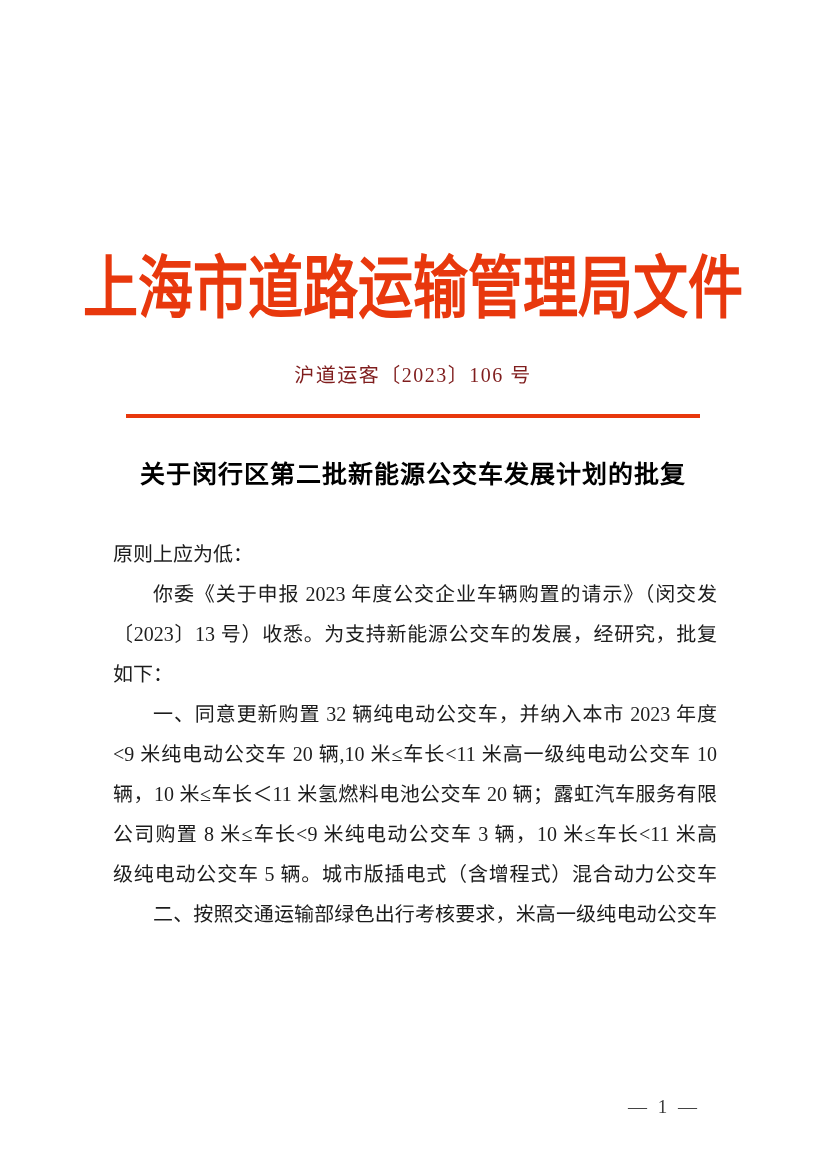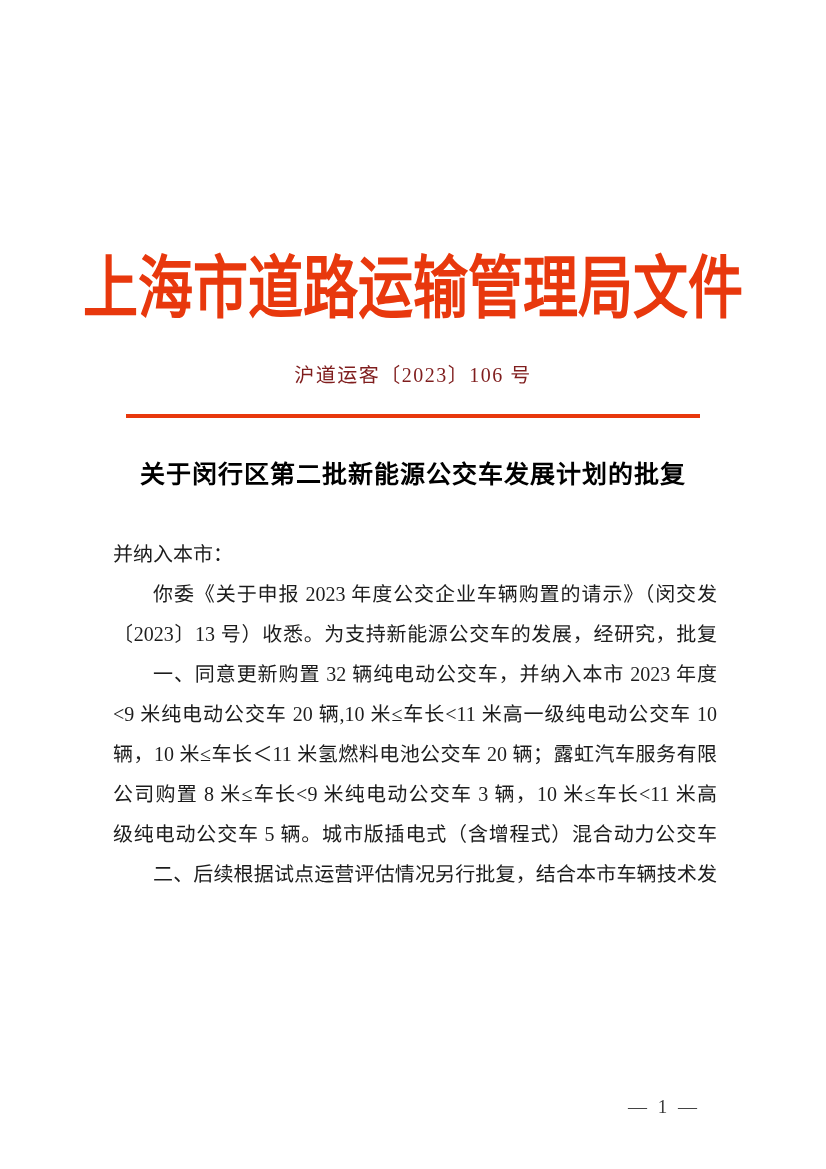--- a/index.html
+++ b/index.html
@@ -98,28 +98,29 @@
 
   <div class="agency-title" style="color: rgb(232, 56, 13);">上海市道路运输管理局文件</div>
 
   <div class="doc-number">沪道运客〔2023〕106 号</div>
 
   <div class="red-line" style="background: rgb(232, 56, 13);"></div>
 
   <h1 class="doc-title">关于闵行区第二批新能源公交车发展计划的批复</h1>
 
   <div class="body-block">
-    <div class="body-line">并纳入本市：</div>
+    <div class="body-line">原则上应为低：</div>
     <div id="paragraphs">
         <div class="body-line indent fill">你委《关于申报 2023 年度公交企业车辆购置的请示》（闵交发</div>
         <div class="body-line fill">〔2023〕13 号）收悉。为支持新能源公交车的发展，经研究，批复</div>
+        <div class="body-line">如下：</div>
         <div class="body-line indent fill">一、同意更新购置 32 辆纯电动公交车，并纳入本市 2023 年度</div>
         <div class="body-line fill">&lt;9 米纯电动公交车 20 辆,10 米≤车长&lt;11 米高一级纯电动公交车 10</div>
         <div class="body-line fill">辆，10 米≤车长＜11 米氢燃料电池公交车 20 辆；露虹汽车服务有限</div>
         <div class="body-line fill">公司购置 8 米≤车长&lt;9 米纯电动公交车 3 辆，10 米≤车长&lt;11 米高</div>
         <div class="body-line fill">级纯电动公交车 5 辆。城市版插电式（含增程式）混合动力公交车</div>
-        <div class="body-line indent fill">二、后续根据试点运营评估情况另行批复，结合本市车辆技术发</div>
+        <div class="body-line indent fill">二、按照交通运输部绿色出行考核要求，米高一级纯电动公交车</div>
       </div>
   </div>
 
   <div class="page-number">— 1 —</div>
 
 </div>
 
 </body></html>

